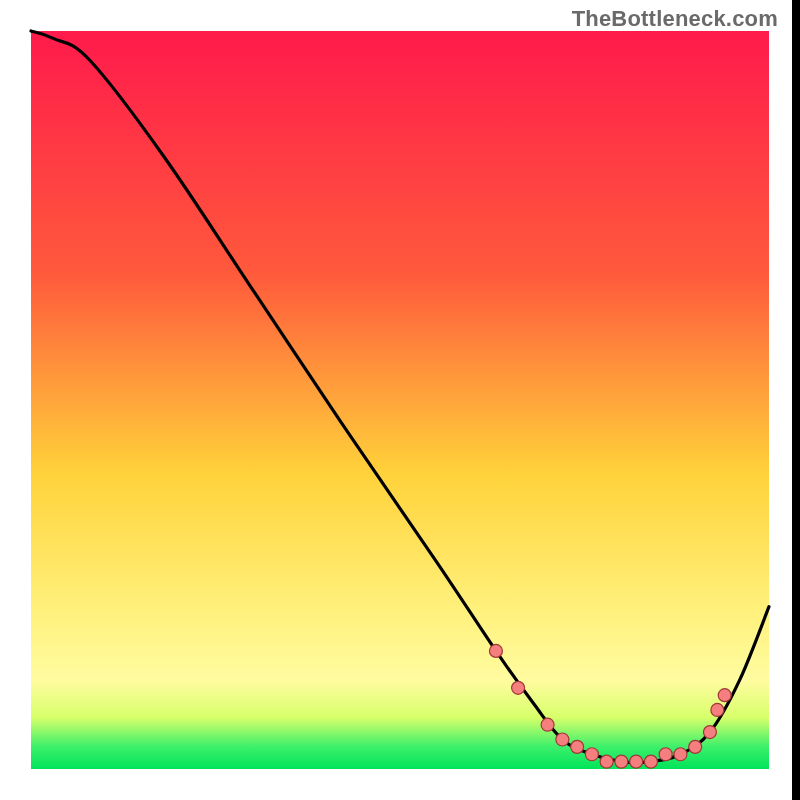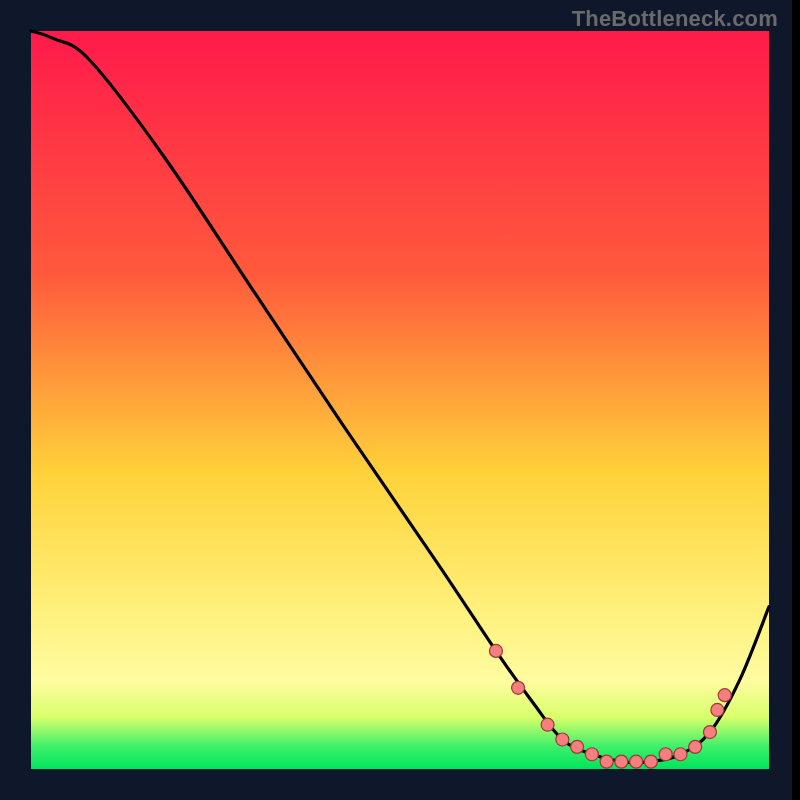--- a/index.html
+++ b/index.html
@@ -1,21 +1,21 @@
 <!DOCTYPE html>
 <html><head>
 <meta charset="utf-8">
 <style>
   * { margin: 0; padding: 0; box-sizing: border-box; }
   html, body { width: 800px; height: 800px; overflow: hidden; background: #000; }
   .frame {
     position: relative;
     width: 792px;
     height: 800px;
-    background: #0f172a;
+    background: #ffffff;
   }
   .plot-area {
     position: absolute;
     left: 31px;
     top: 31px;
     width: 738px;
     height: 738px;
     
     background: linear-gradient(
       to bottom,

